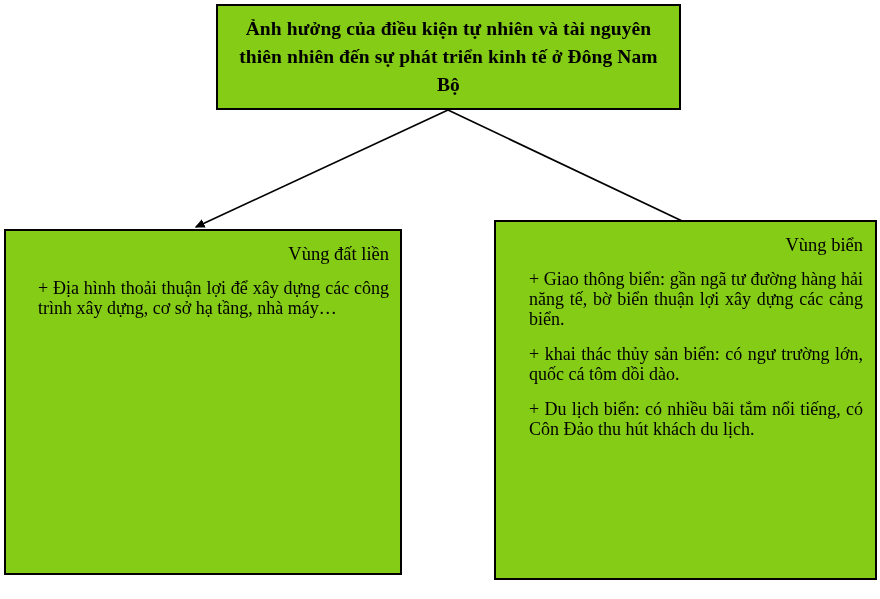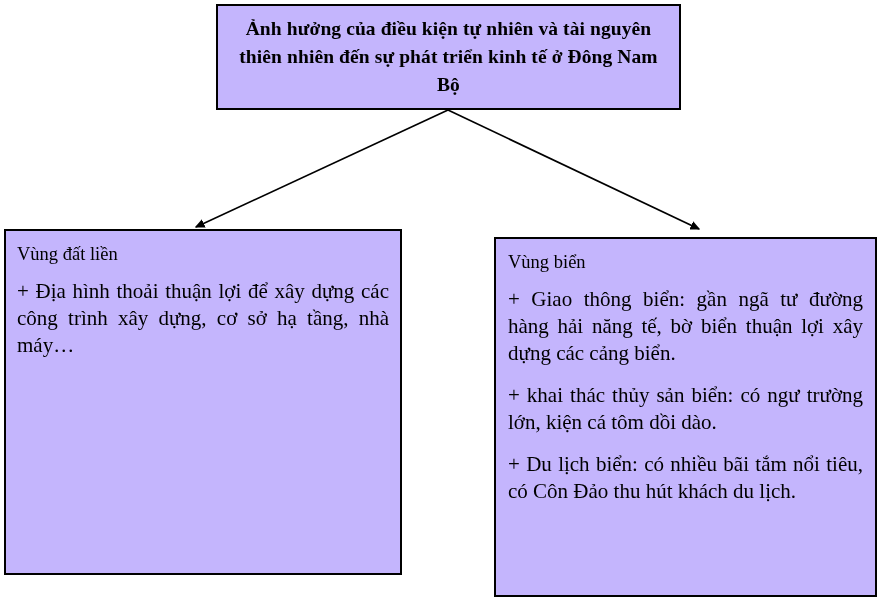--- a/index.html
+++ b/index.html
@@ -30,21 +30,21 @@
     top: 0;
     width: 880px;
     height: 599px;
     pointer-events: none;
   }
 
   .node-box {
     position: absolute;
     box-sizing: border-box;
     border: 2px solid #000000;
-    background: #c4b5fd;
+    background: #84cc16;
   }
 
   
   #title-box {
     left: 216px;
     top: 4px;
     width: 465px;
     height: 106px;
     display: flex;
     align-items: flex-start;
@@ -62,38 +62,39 @@
   
   #landside-box {
     left: 4px;
     top: 229px;
     width: 398px;
     height: 346px;
     padding: 8px 11px 8px 11px;
   }
   #seaside-box {
     left: 494px;
-    top: 237px;
+    top: 220px;
     width: 383px;
     height: 360px;
     padding: 8px 12px 8px 12px;
   }
 
   .branch-heading {
-    text-align: left;
+    text-align: right;
     font-size: 18.5px;
     line-height: 26px;
     margin: 2px 0 11px 0;
   }
 
   .branch-body {
-    font-size: 21px;
-    line-height: 27px;
+    font-size: 18px;
+    line-height: 20px;
     text-align: justify;
     text-justify: inter-word;
+    margin-left: 21px;
   }
   .branch-body p {
     margin: 0 0 13px 0;
   }
   .branch-body p:last-child {
     margin-bottom: 0;
   }
 
   #seaside-box .branch-body p {
     margin-bottom: 15px;
@@ -122,18 +123,18 @@
     <div class="branch-heading">Vùng đất liền</div>
     <div class="branch-body">
       <p>+ Địa hình thoải thuận lợi để xây dựng các công trình xây dựng, cơ sở hạ tầng, nhà máy…</p>
     </div>
   </div>
 
   <div class="node-box" id="seaside-box">
     <div class="branch-heading">Vùng biển</div>
     <div class="branch-body">
       <p>+ Giao thông biển: gần ngã tư đường hàng hải năng tế, bờ biển thuận lợi xây dựng các cảng biển.</p>
-      <p>+ khai thác thủy sản biển: có ngư trường lớn, kiện cá tôm dồi dào.</p>
-      <p>+ Du lịch biển: có nhiều bãi tắm nổi tiêu, có Côn Đảo thu hút khách du lịch.</p>
+      <p>+ khai thác thủy sản biển: có ngư trường lớn, quốc cá tôm dồi dào.</p>
+      <p>+ Du lịch biển: có nhiều bãi tắm nổi tiếng, có Côn Đảo thu hút khách du lịch.</p>
     </div>
   </div>
 
 </div>
 
 </body></html>

